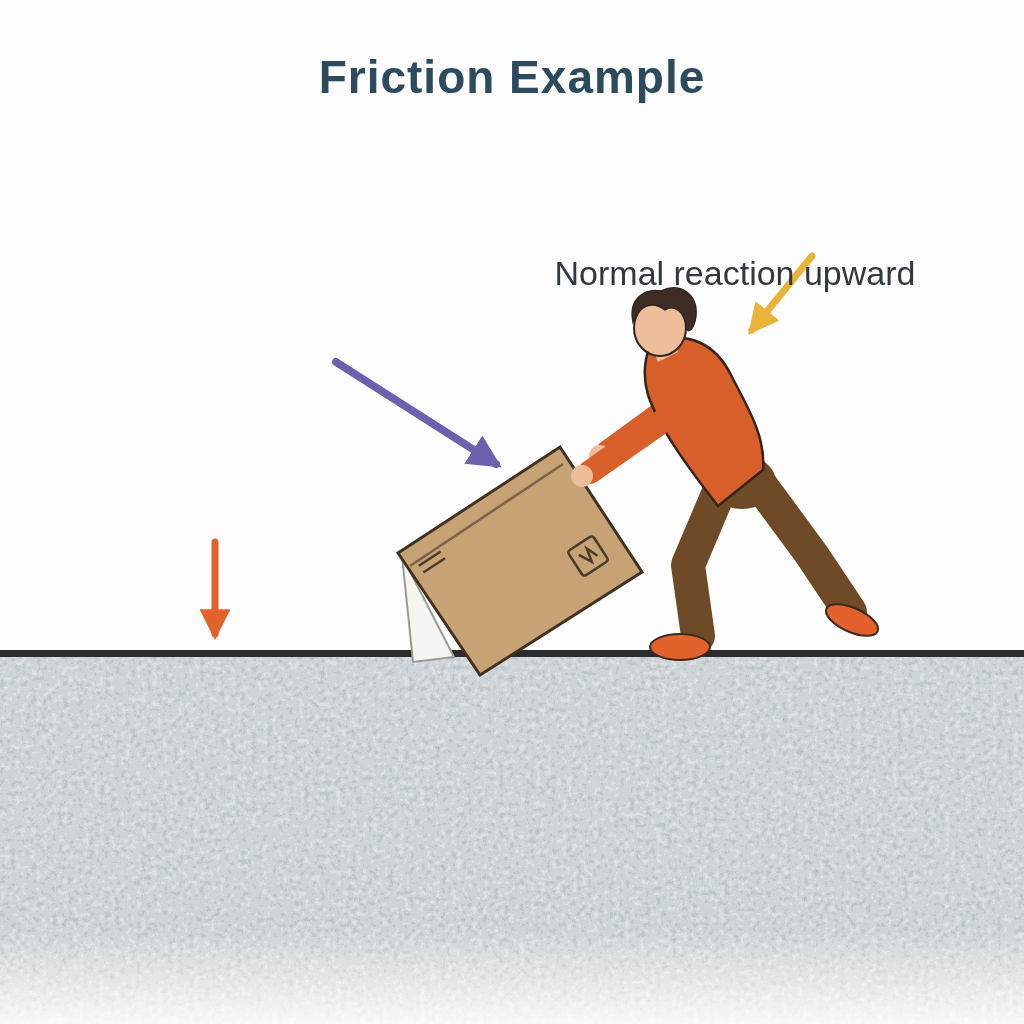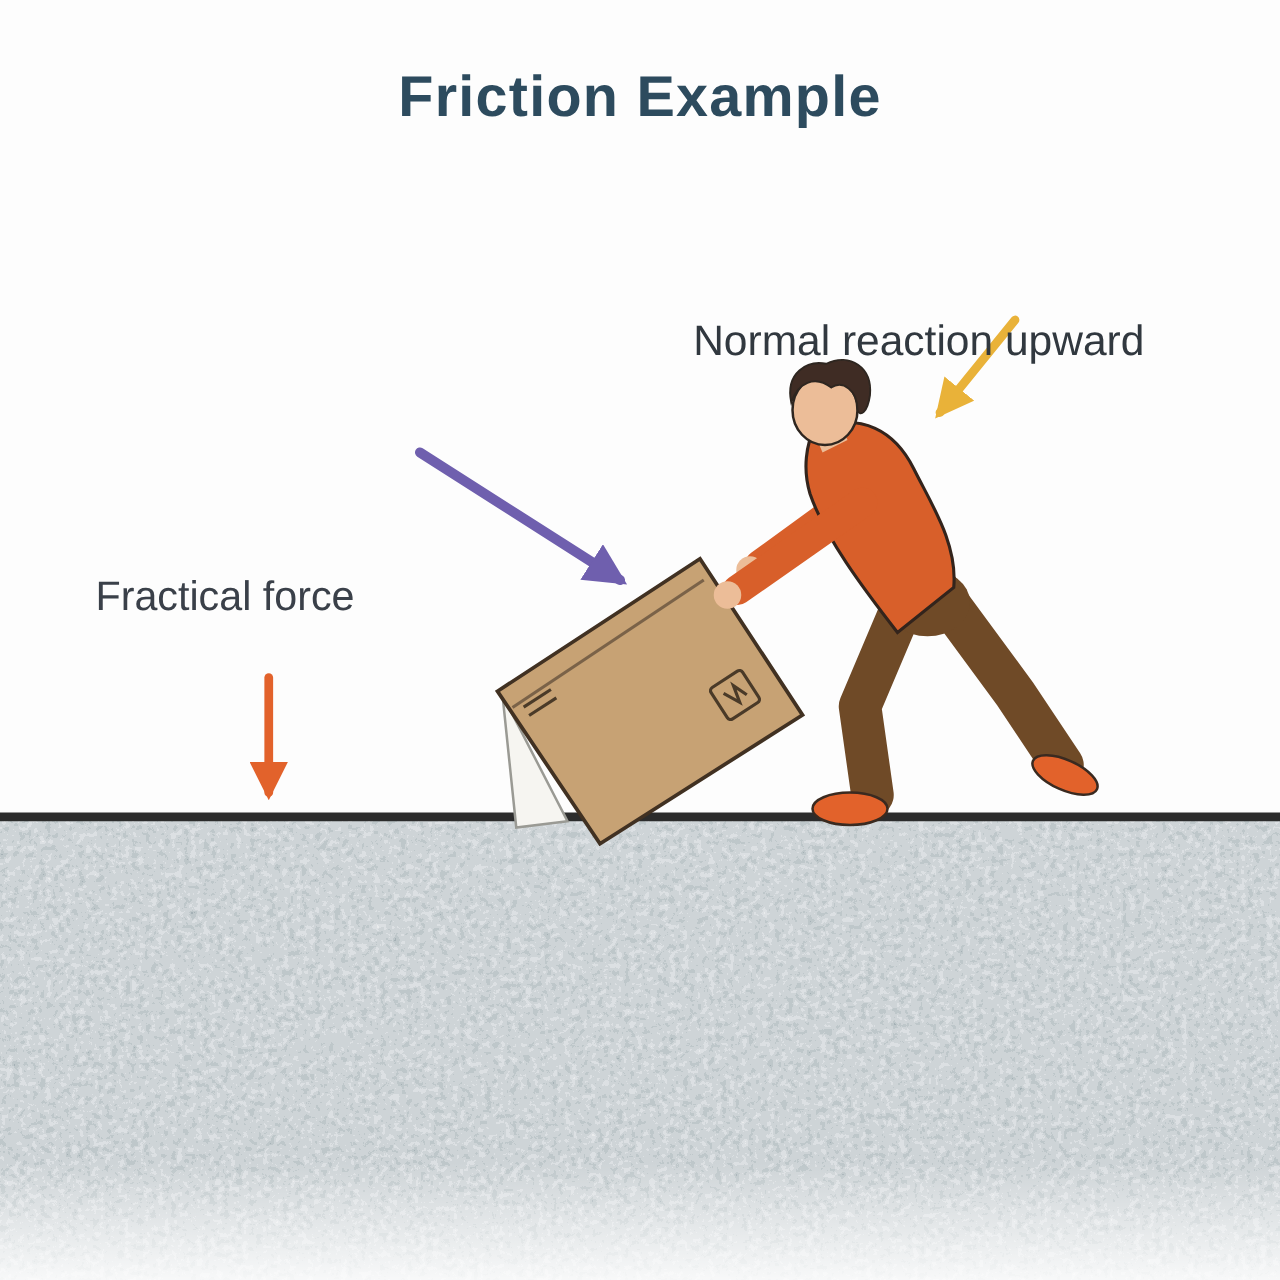--- a/index.html
+++ b/index.html
@@ -120,16 +120,15 @@
       <line x1="336" y1="362" x2="496" y2="464" stroke="#6f5fae" stroke-width="8" stroke-linecap="round" marker-end="url(#arrowP)"></line>
       <line x1="215" y1="542" x2="215" y2="634" stroke="#e2622b" stroke-width="7" stroke-linecap="round" marker-end="url(#arrowO)"></line>
     </g>
   </svg>
 
   <div class="page-title">Friction Example</div>
 
   <div class="label-normal">Normal reaction upward</div>
 
   <div class="label-friction">
-    <div>Fractical force</div>
   </div>
 
 </div>
 
 </body></html>

